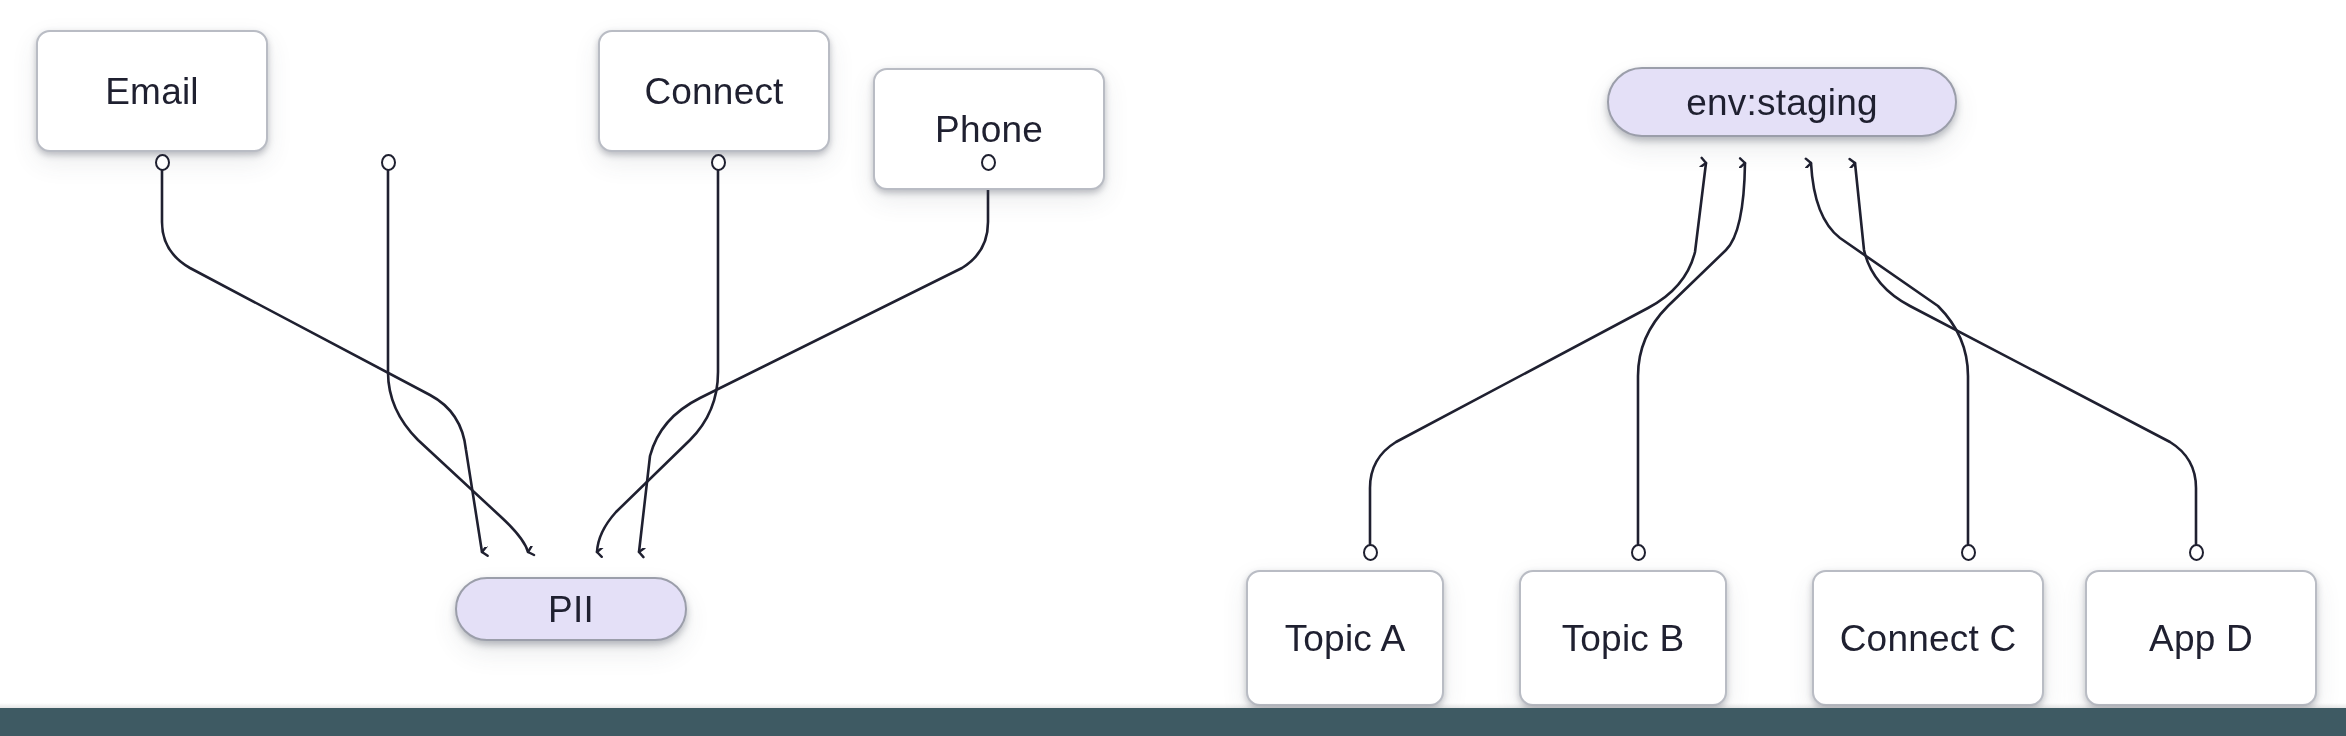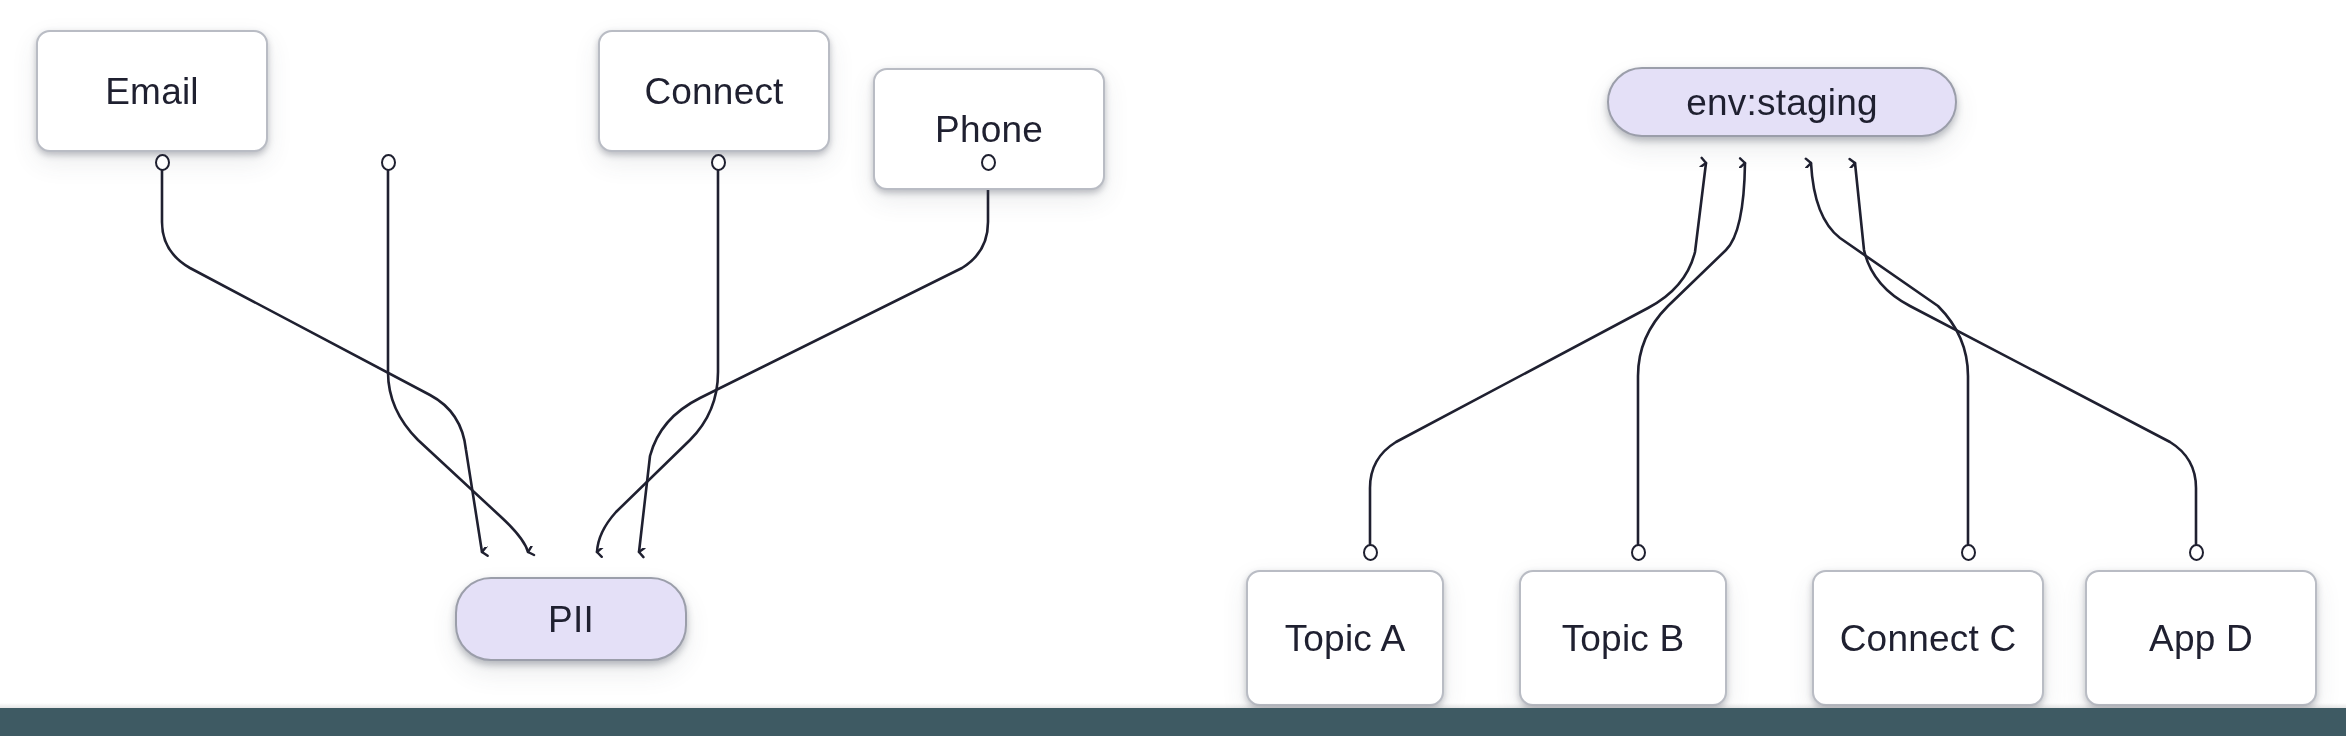--- a/index.html
+++ b/index.html
@@ -121,21 +121,21 @@
   <div class="node" style="left:598px; top:30px; width:232px; height:122px;">
     <span class="node-label">Connect</span>
   </div>
   <div class="handle" style="left:711px; top:154px;"></div>
 
   <div class="node" style="left:873px; top:30px; width:232px; height:122px;margin-top:38px;">
     <span class="node-label">Phone</span>
   </div>
   <div class="handle" style="left:981px; top:154px;"></div>
 
-  <div class="node pill" style="left:455px; top:577px; width:232px; height:84px;">
+  <div class="node pill" style="left:455px; top:577px; width:232px; height:64px;">
     <span class="node-label">PII</span>
   </div>
 
   <div class="node pill" style="left:1607px; top:67px; width:350px; height:70px;">
     <span class="node-label">env:staging</span>
   </div>
 
   <div class="handle" style="left:1363px; top:544px;"></div>
   <div class="node" style="left:1246px; top:570px; width:198px; height:136px;">
     <span class="node-label">Topic A</span>

